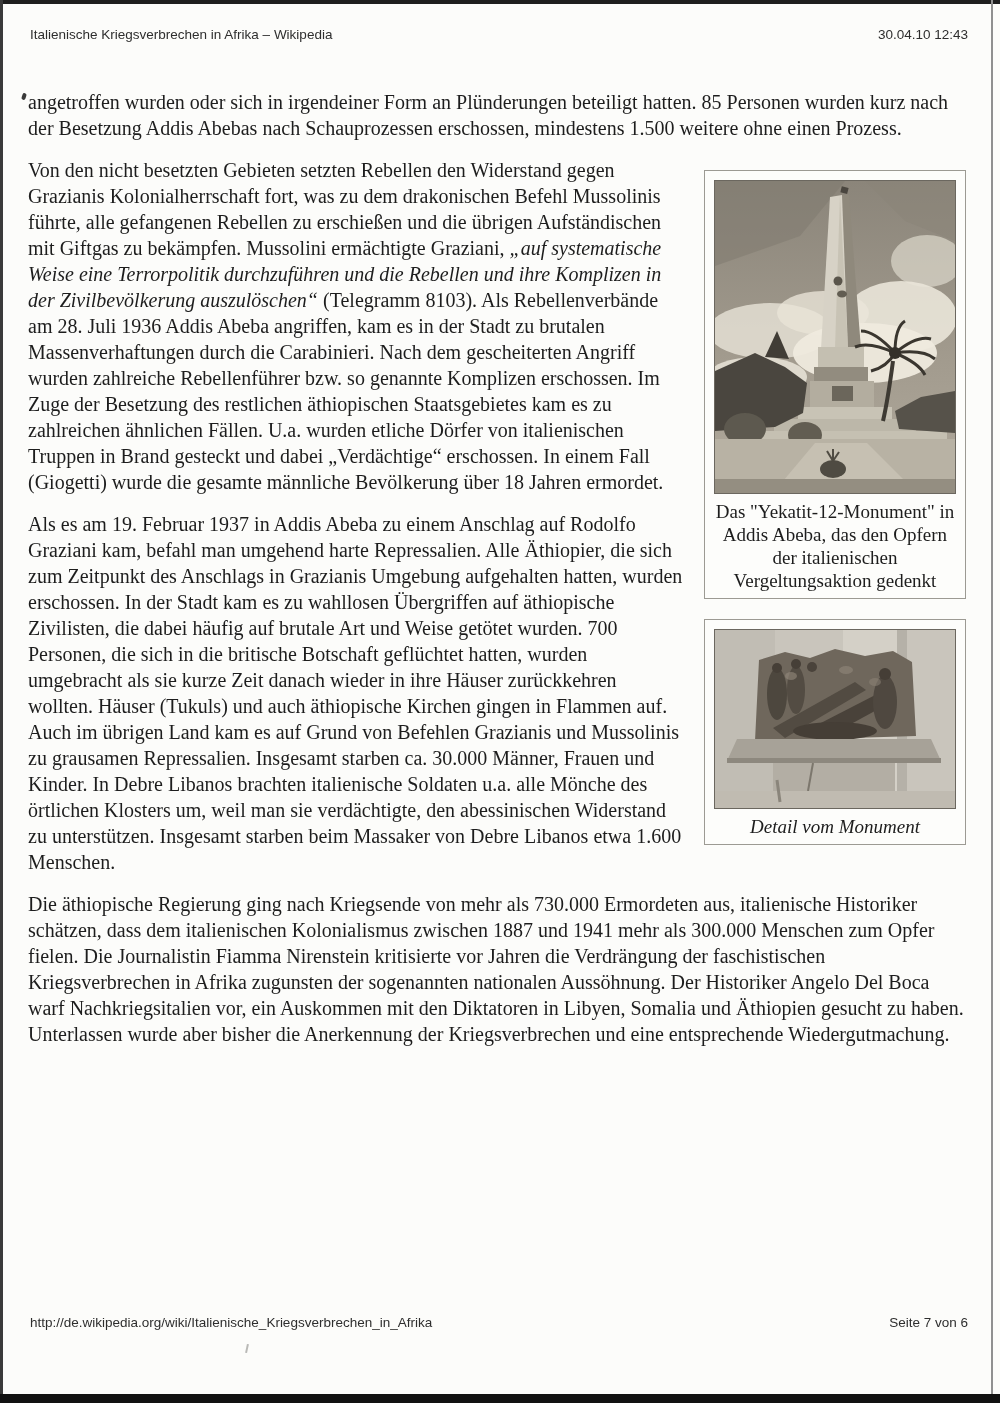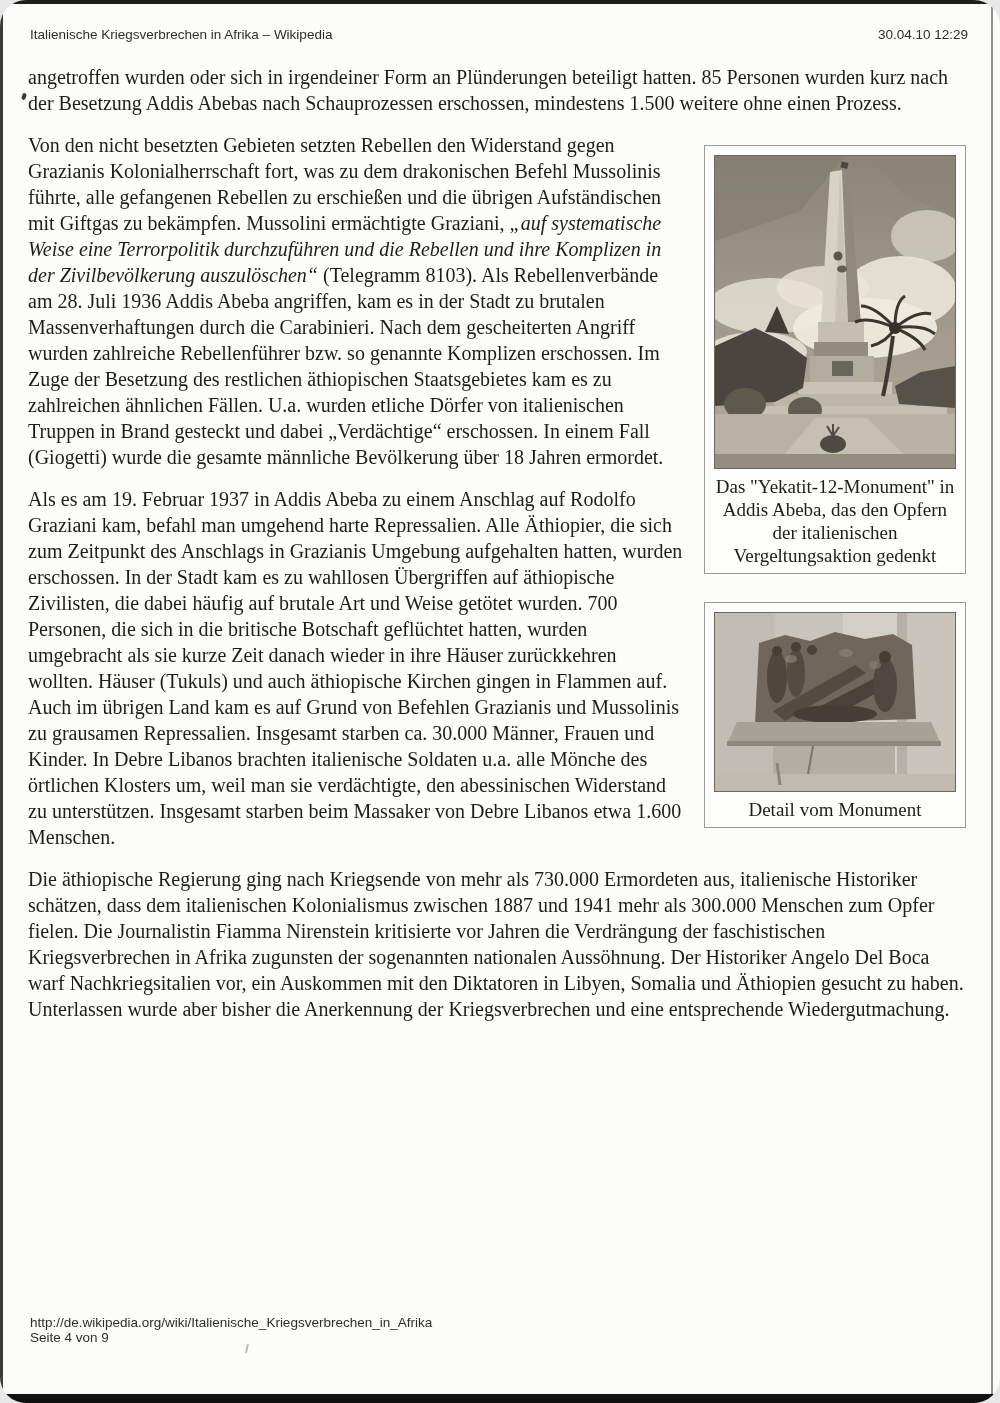--- a/index.html
+++ b/index.html
@@ -1,47 +1,46 @@
 <!DOCTYPE html>
 <html><head>
 <meta charset="utf-8">
 <style>
   html,body { margin:0; padding:0; background:#e8e8e8; }
   .page {
     position:relative; width:1000px; height:1403px; margin:0 auto;
     background:#fcfcfa; color:#1d1d1d; overflow:hidden; box-sizing:border-box;
     font-family:"Liberation Serif", serif;
-    border-radius:26px;
   }
   .edge-top    { position:absolute; left:0; top:0; width:100%; height:4px; background:#1e1e1e; }
   .edge-left   { position:absolute; left:0; top:0; width:3px; height:100%; background:#3a3a3a; }
   .edge-right  { position:absolute; left:991px; top:0; width:2px; height:100%; background:#909090; }
   .edge-bottom { position:absolute; left:0; bottom:0; width:100%; height:9px; background:#111; }
 
   .print-header {
     position:absolute; top:27px; left:30px; right:32px;
     display:flex; justify-content:space-between;
     font-family:"Liberation Sans", sans-serif; font-size:13.5px; color:#2e2e2e;
   }
   .print-footer {
     position:absolute; top:1315px; left:30px; right:32px;
     display:flex; justify-content:space-between;
-    font-family:"Liberation Sans", sans-serif; font-size:13.5px; color:#2e2e2e;flex-direction:column;
+    font-family:"Liberation Sans", sans-serif; font-size:13.5px; color:#2e2e2e;
   }
 
-  .content { position:absolute; top:64px; left:28px; width:938px; }
+  .content { position:absolute; top:89px; left:28px; width:938px; }
   .content p { margin:0 0 16px 0; font-size:20px; line-height:26px; }
   .quote-italic { font-style:italic; }
 
   figure.fig {
     float:right; clear:right; width:242px;
     margin:13px 0 20px 18px; padding:9px 9px 6px 9px;
     background:#fdfdfb; border:1px solid #9c9a93; text-align:center;
   }
-  figure.fig.fig2 { margin-top:8px; }
+  figure.fig.fig2 { margin-top:0;font-style:italic; }
   .photo { border:1px solid #6b675f; line-height:0; background:#aaa69b; }
   .photo svg { display:block; }
   figcaption {
     margin-top:6px; font-size:19px; line-height:23px; color:#1d1d1d;
     font-family:"Liberation Serif", serif;
   }
 
   .fleck-1 { position:absolute; left:22px; top:93px; width:4px; height:7px;
              background:#3a3a3a; border-radius:2px; transform:rotate(18deg); }
   .fleck-2 { position:absolute; left:246px; top:1344px; width:2px; height:9px;
@@ -53,21 +52,21 @@
 <div class="page">
   <div class="edge-top"></div>
   <div class="edge-left"></div>
   <div class="edge-right"></div>
   <div class="edge-bottom"></div>
   <div class="fleck-1"></div>
   <div class="fleck-2"></div>
 
   <div class="print-header">
     <span>Italienische Kriegsverbrechen in Afrika – Wikipedia</span>
-    <span>30.04.10 12:29</span>
+    <span>30.04.10 12:43</span>
   </div>
 
   <div class="content">
 
     <p>angetroffen wurden oder sich in irgendeiner Form an Plünderungen beteiligt hatten. 85 Personen wurden kurz nach der Besetzung Addis Abebas nach Schauprozessen erschossen, mindestens 1.500 weitere ohne einen Prozess.</p>
 
 
     <figure class="fig fig1">
       <div class="photo">
         <svg width="240" height="312" viewBox="0 0 240 312" xmlns="http://www.w3.org/2000/svg">
@@ -162,15 +161,15 @@
 
     <p>Als es am 19. Februar 1937 in Addis Abeba zu einem Anschlag auf Rodolfo Graziani kam, befahl man umgehend harte Repressalien. Alle Äthiopier, die sich zum Zeitpunkt des Anschlags in Grazianis Umgebung aufgehalten hatten, wurden erschossen. In der Stadt kam es zu wahllosen Übergriffen auf äthiopische Zivilisten, die dabei häufig auf brutale Art und Weise getötet wurden. 700 Personen, die sich in die britische Botschaft geflüchtet hatten, wurden umgebracht als sie kurze Zeit danach wieder in ihre Häuser zurückkehren wollten. Häuser (Tukuls) und auch äthiopische Kirchen gingen in Flammen auf. Auch im übrigen Land kam es auf Grund von Befehlen Grazianis und Mussolinis zu grausamen Repressalien. Insgesamt starben ca. 30.000 Männer, Frauen und Kinder. In Debre Libanos brachten italienische Soldaten u.a. alle Mönche des örtlichen Klosters um, weil man sie verdächtigte, den abessinischen Widerstand zu unterstützen. Insgesamt starben beim Massaker von Debre Libanos etwa 1.600 Menschen.</p>
 
 
     <p>Die äthiopische Regierung ging nach Kriegsende von mehr als 730.000 Ermordeten aus, italienische Historiker schätzen, dass dem italienischen Kolonialismus zwischen 1887 und 1941 mehr als 300.000 Menschen zum Opfer fielen. Die Journalistin Fiamma Nirenstein kritisierte vor Jahren die Verdrängung der faschistischen Kriegsverbrechen in Afrika zugunsten der sogenannten nationalen Aussöhnung. Der Historiker Angelo Del Boca warf Nachkriegsitalien vor, ein Auskommen mit den Diktatoren in Libyen, Somalia und Äthiopien gesucht zu haben. Unterlassen wurde aber bisher die Anerkennung der Kriegsverbrechen und eine entsprechende Wiedergutmachung.</p>
 
   </div>
 
   <div class="print-footer">
     <span>http://de.wikipedia.org/wiki/Italienische_Kriegsverbrechen_in_Afrika</span>
-    <span>Seite 4 von 9</span>
+    <span>Seite 7 von 6</span>
   </div>
 </div>
 
 </body></html>

